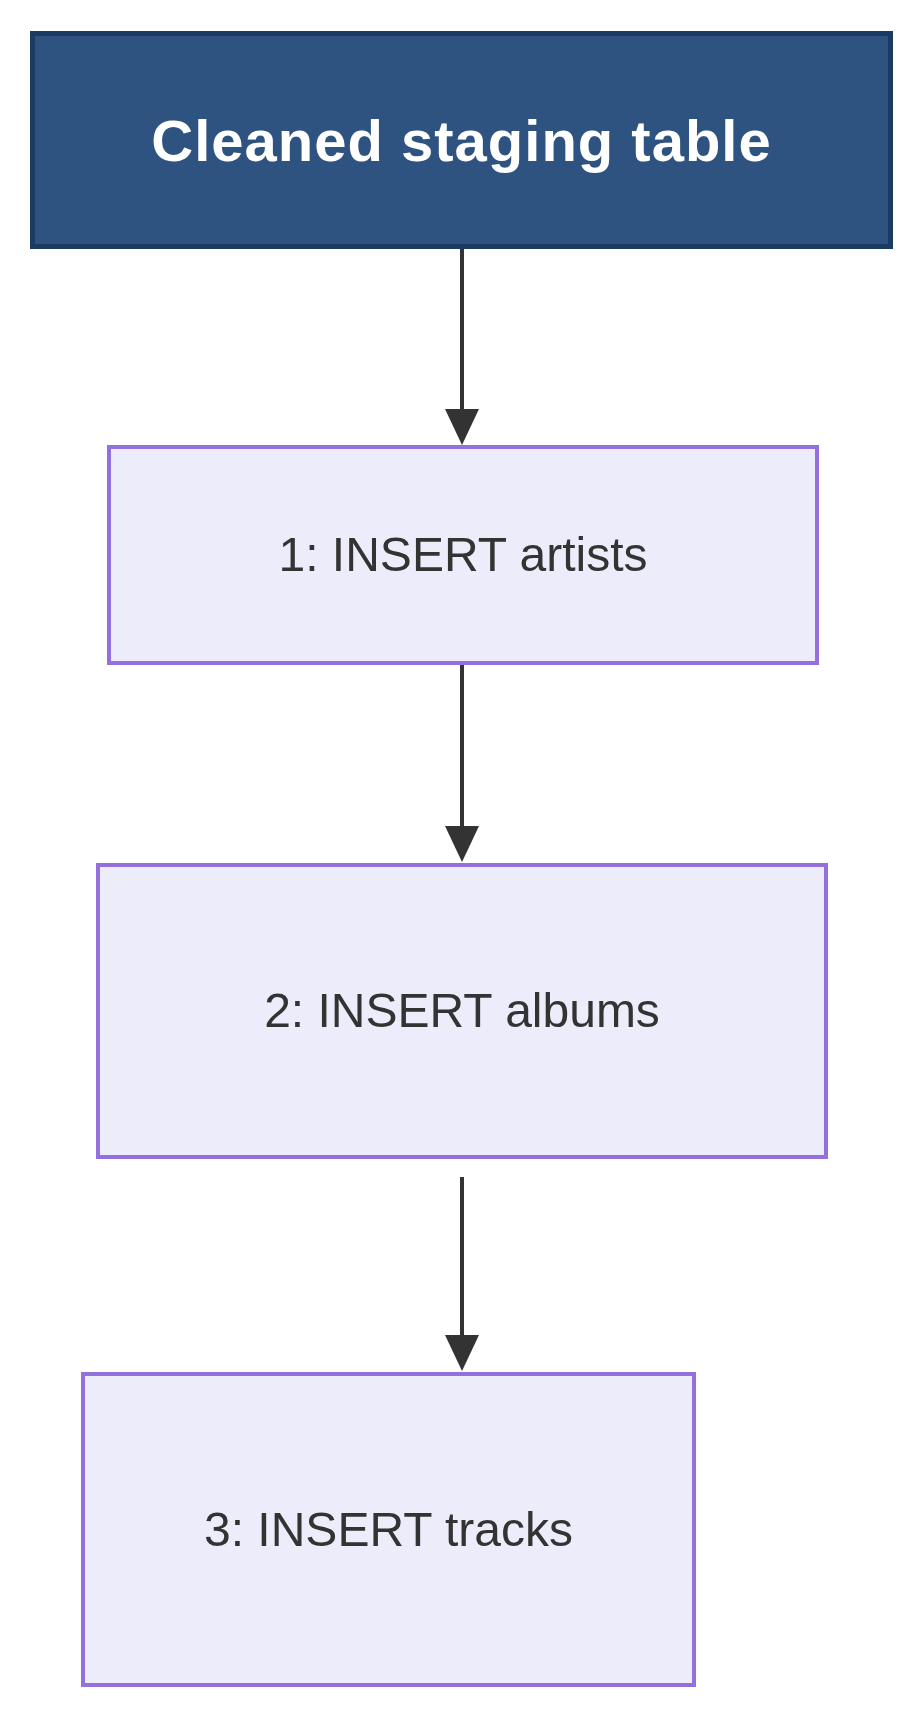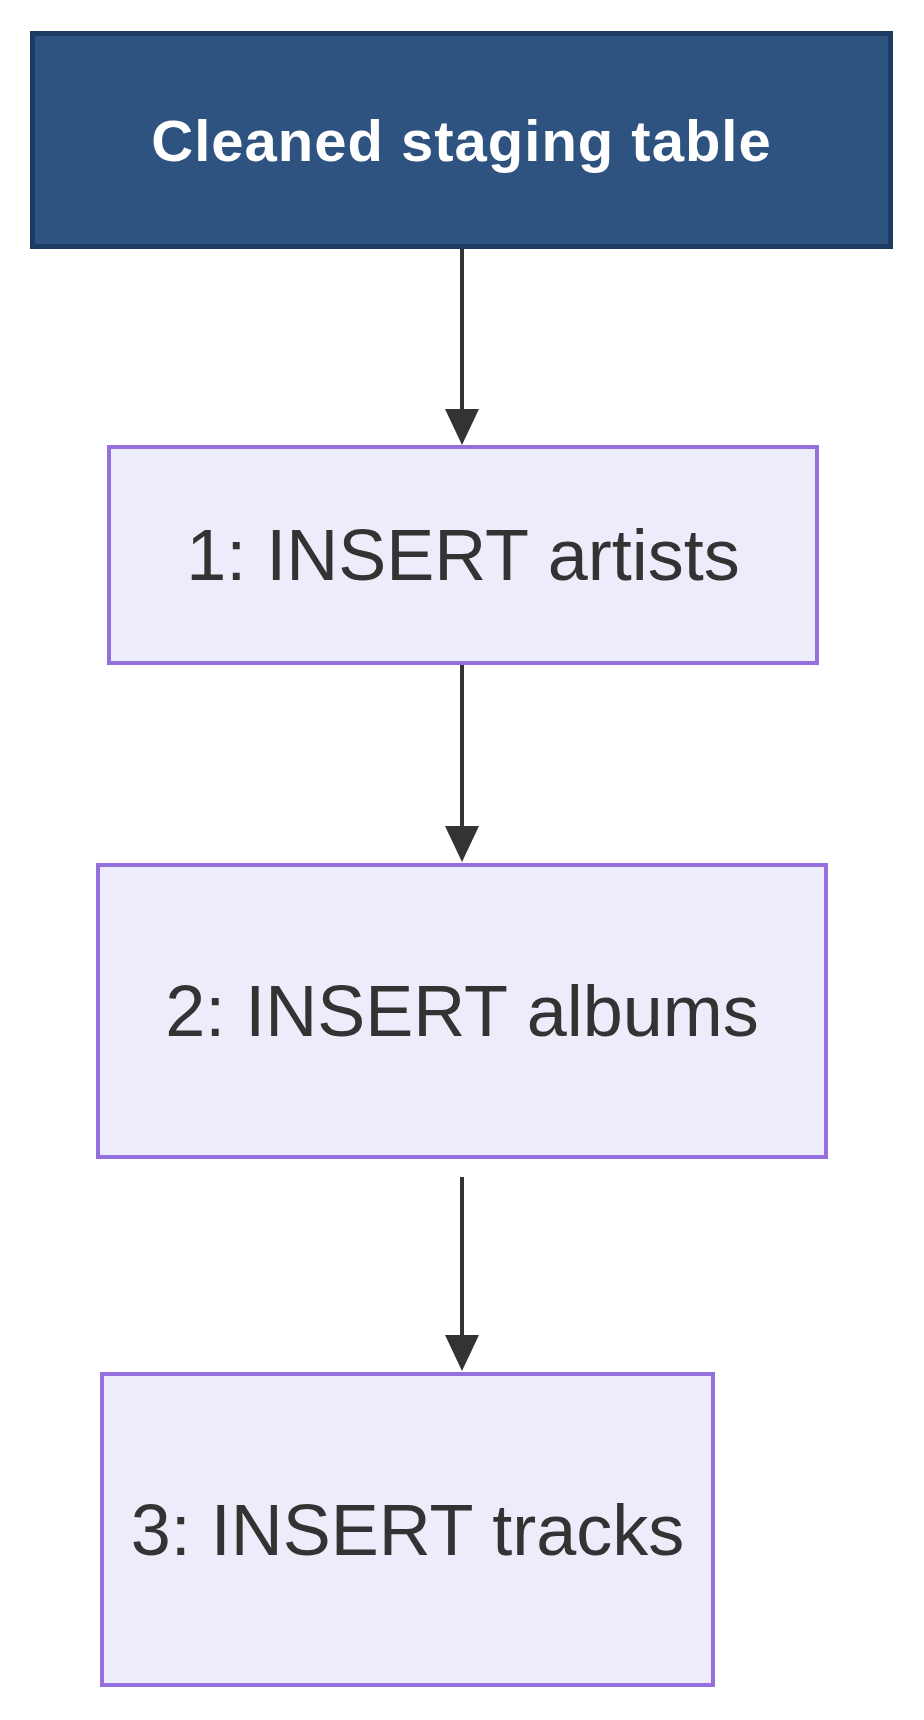--- a/index.html
+++ b/index.html
@@ -33,30 +33,30 @@
     border: 5px solid var(--source-border, #1C3B62);
     color: var(--source-text, #ffffff);
     font-size: 58px;
     font-weight: bold;
     letter-spacing: 1px;
   }
   .node-step {
     background: var(--step-fill, #ECECFB);
     border: 4px solid var(--step-border, #9370DB);
     color: var(--step-text, #333333);
-    font-size: 72px;
+    font-size: 48px;
     font-weight: normal;
   }
   .node-step .line {
     display: block;
     line-height: 94px;
   }
   .node-step-1 { left: 107px; top: 445px;  width: 712px; height: 220px; }
   .node-step-2 { left: 96px;  top: 863px;  width: 732px; height: 296px; }
-  .node-step-3 { left: 100px;  top: 1372px; width: 615px; height: 315px; }
+  .node-step-3 { left: 81px;  top: 1372px; width: 615px; height: 315px; }
 
   .edge {
     position: absolute;
     width: 34px;
     margin-left: -17px;
   }
   .edge .shaft {
     position: absolute;
     left: 50%;
     top: 0;

